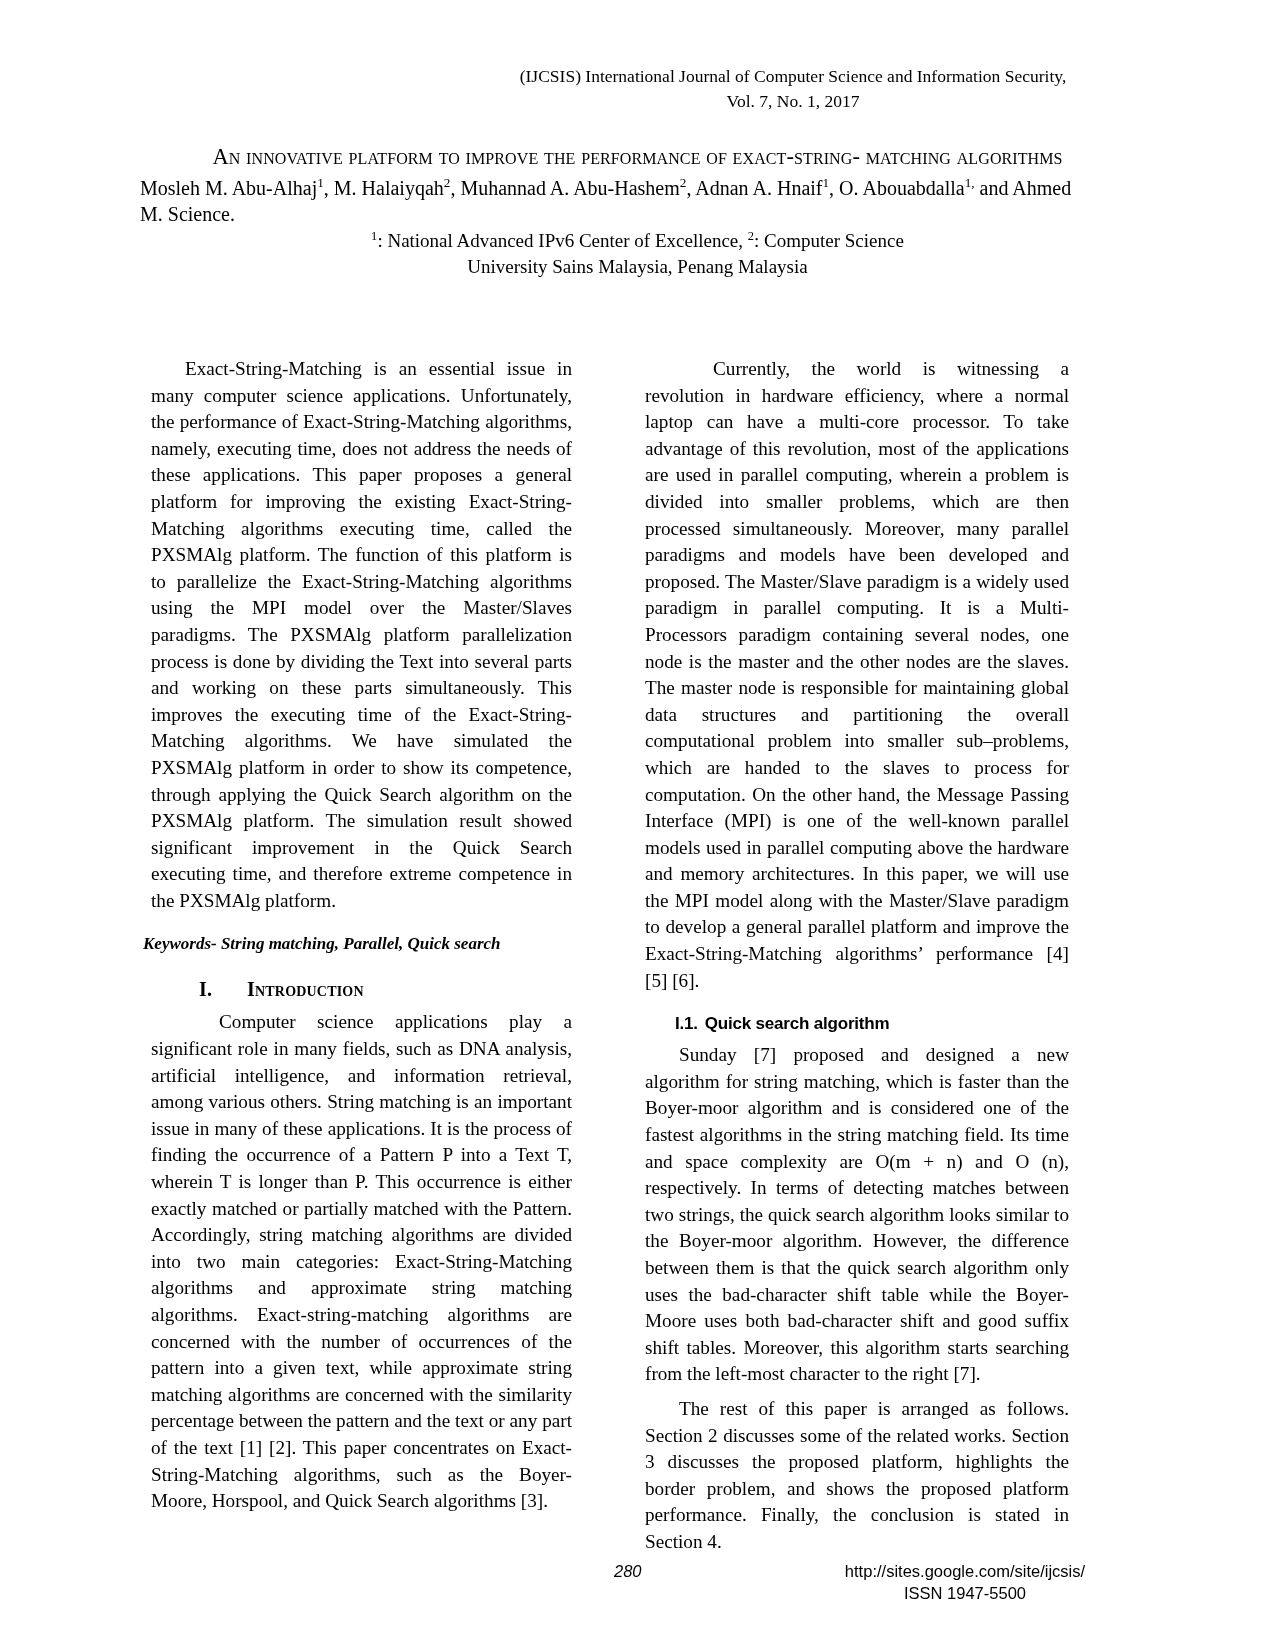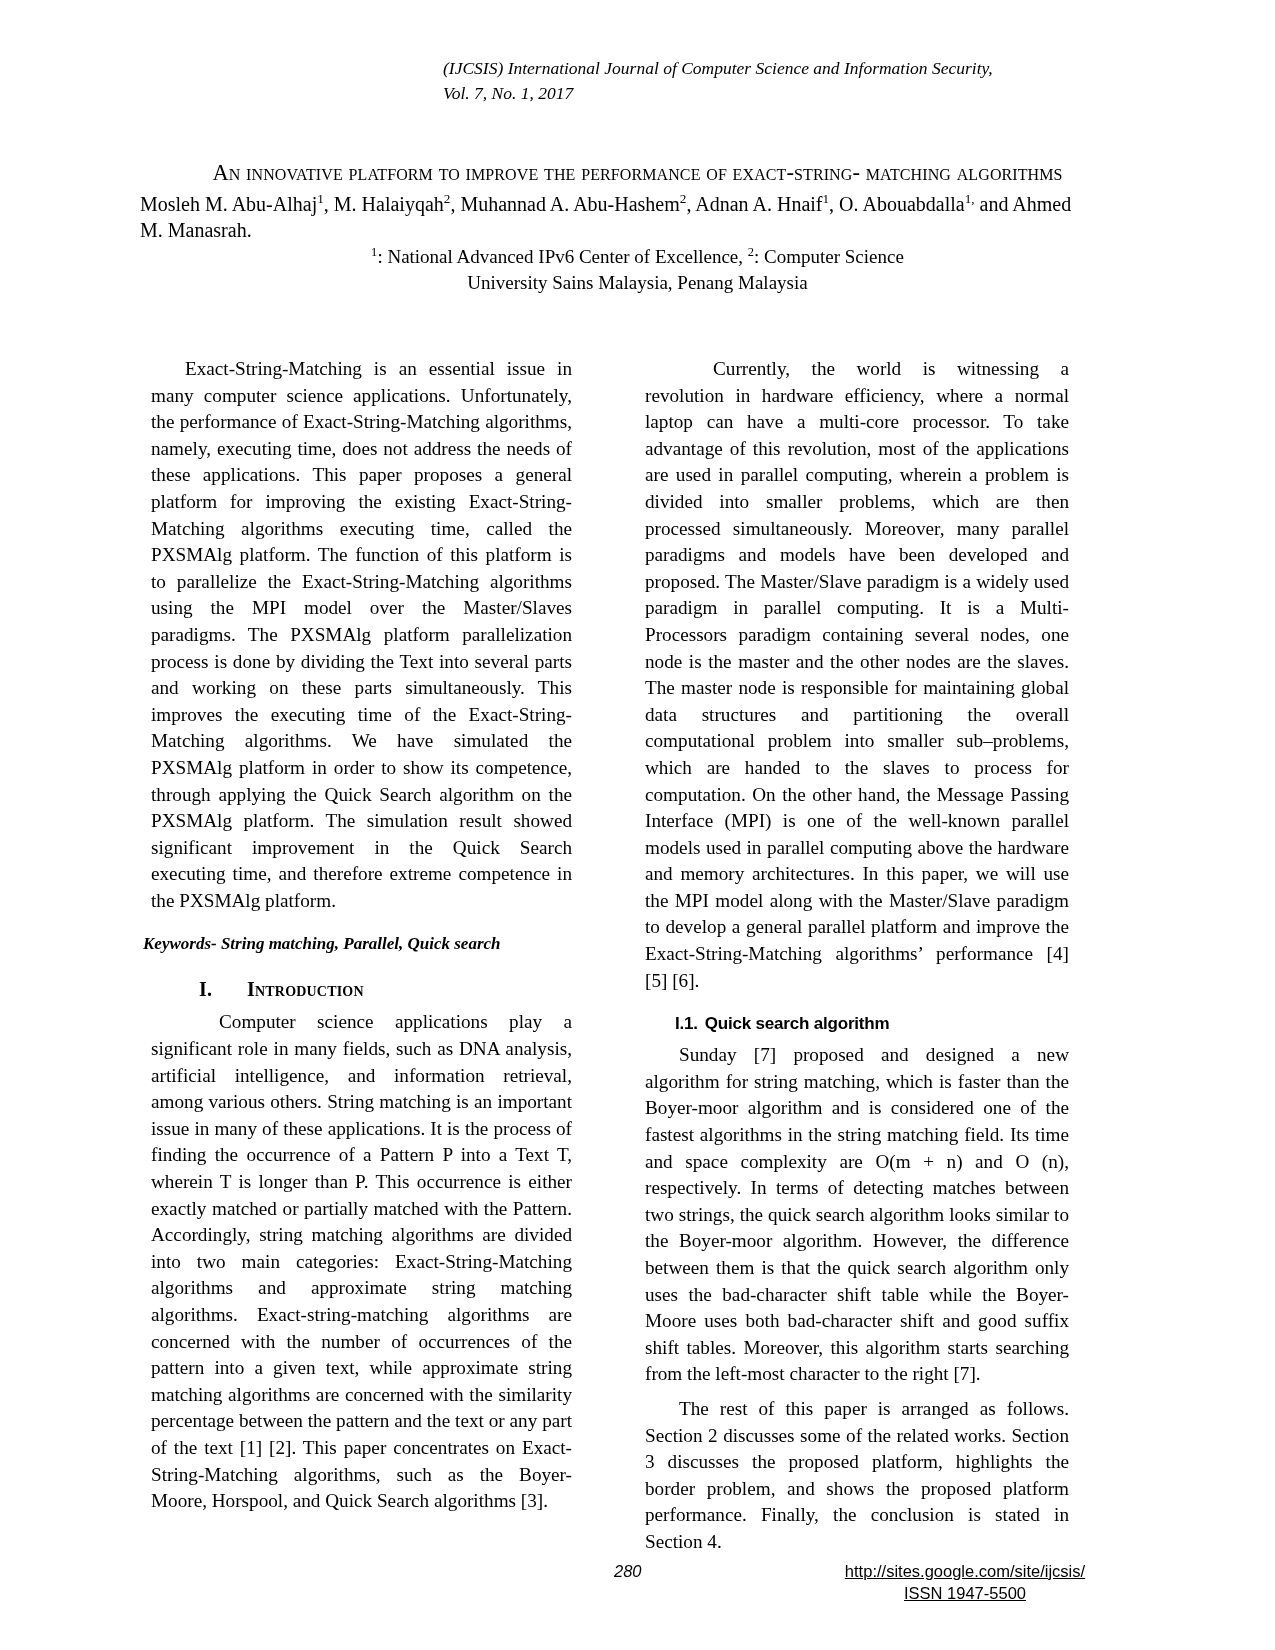--- a/index.html
+++ b/index.html
@@ -22,42 +22,41 @@
     width: 1275px;
     height: 1650px;
     box-sizing: border-box;
     padding: 0;
   }
 
   
   .runhead {
     position: absolute;
     right: 132px;
-    top: 56px;
+    top: 64px;
     width: 700px;
-    text-align: left;
-    font-style: italic;
+    text-align: center;
     font-size: 17.5px;
     line-height: 1.42;
   }
   .runhead .line { display: block; white-space: nowrap; }
 
   
   .title-block {
     position: absolute;
     left: 140px;
     top: 141px;
     width: 995px;
     text-align: center;
   }
   .paper-title {
     font-size: 22.5px;
     line-height: 1.42;
     letter-spacing: 0.1px;
-    margin: 16px 0 1px 0;
+    margin: 0 0 1px 0;
     font-weight: normal;
     text-align: center;
   }
   .paper-title .sc { font-variant: small-caps; }
 
   .authors {
     font-size: 20px;
     line-height: 1.30;
     margin-top: 2px;
     text-align: left;
@@ -148,41 +147,41 @@
     top: 0;
     font-style: italic;
   }
   .footer .pubinfo {
     position: absolute;
     left: 840px;
     top: 0;
     text-align: center;
     width: 250px;
   }
-  .footer .pubinfo div { white-space: nowrap; text-decoration: underline; }
+  .footer .pubinfo div { white-space: nowrap; }
 </style>
 </head>
 <body>
 
 <div class="page">
 
   <div class="runhead">
     <span class="line">(IJCSIS) International Journal of Computer Science and Information Security,</span>
     <span class="line">Vol. 7, No. 1, 2017</span>
   </div>
 
   <div class="title-block">
     <div class="paper-title">
       <span class="sc">An innovative platform to improve the performance of exact-string-</span>
       <span class="sc">matching algorithms</span>
     </div>
 
     <div class="authors">
       <span>Mosleh M. Abu-Alhaj</span><sup>1</sup><span>, M. Halaiyqah</span><sup>2</sup><span>, Muhannad A. Abu-Hashem</span><sup>2</sup><span>, Adnan A. Hnaif</span><sup>1</sup><span>, O. Abouabdalla</span><sup>1,</sup><span> and Ahmed</span>
-      <div>M. Manasrah.</div>
+      <div>M. Science.</div>
     </div>
 
     <div class="affil">
       <div><sup>1</sup><span>: National Advanced IPv6 Center of Excellence, </span><sup>2</sup><span>: Computer Science</span></div>
       <div>University Sains Malaysia, Penang Malaysia</div>
     </div>
   </div>
 
   <div class="col col-left">
     <p class="body indent">Exact-String-Matching is an essential issue in many computer science applications. Unfortunately, the performance of Exact-String-Matching algorithms, namely, executing time, does not address the needs of these applications. This paper proposes a general platform for improving the existing Exact-String-Matching algorithms executing time, called the PXSMAlg platform. The function of this platform is to parallelize the Exact-String-Matching algorithms using the MPI model over the Master/Slaves paradigms. The PXSMAlg platform parallelization process is done by dividing the Text into several parts and working on these parts simultaneously. This improves the executing time of the Exact-String-Matching algorithms. We have simulated the PXSMAlg platform in order to show its competence, through applying the Quick Search algorithm on the PXSMAlg platform. The simulation result showed significant improvement in the Quick Search executing time, and therefore extreme competence in the PXSMAlg platform.</p>

